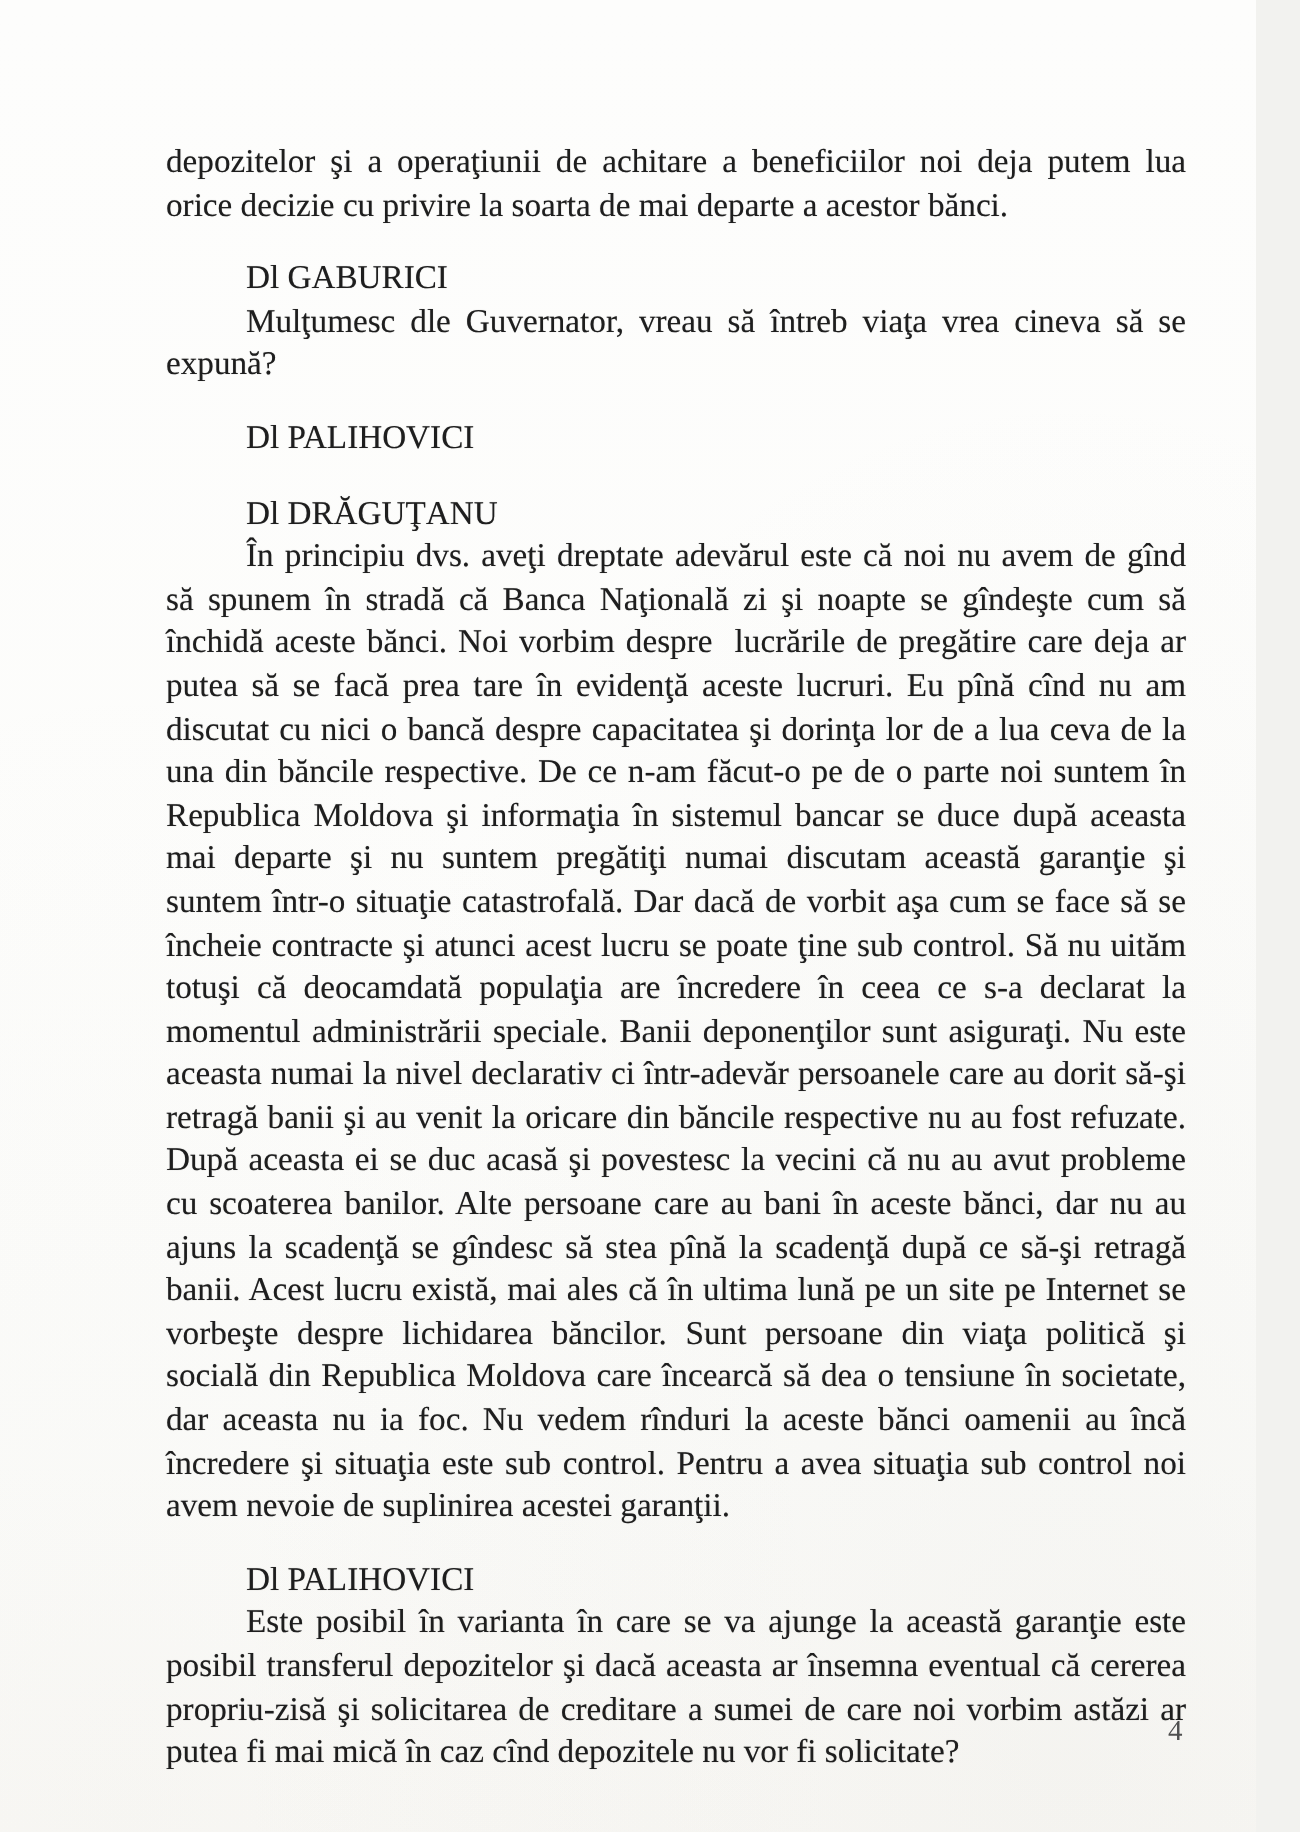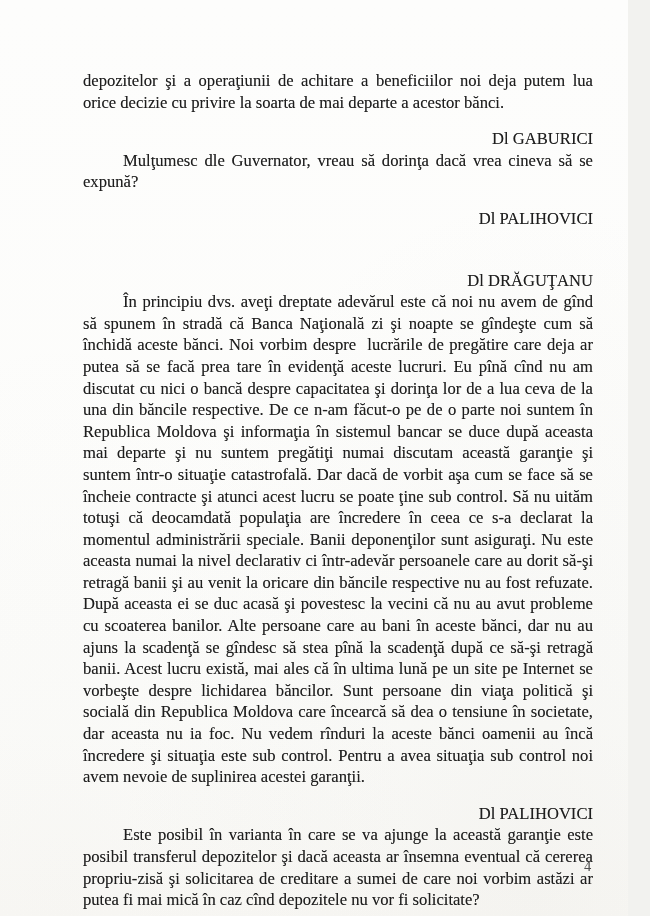--- a/index.html
+++ b/index.html
@@ -31,40 +31,40 @@
     text-shadow: 0 0 0.4px rgba(30,30,30,0.45);
   }
   .para {
     margin: 0;
     text-align: justify;
     white-space: pre-wrap;
   }
   .para.indent { text-indent: 40px; }
   .speaker {
     margin: 15px 0 0 40px;
-    text-align: right;
+    text-align: left;
   }
-  .speaker.gap-large { margin-top: 40px; }
+  .speaker.gap-large { margin-top: 16px; }
   .page-number {
     position: absolute;
     left: 584px;
     top: 858px;
     font-family: "Liberation Serif", "DejaVu Serif", serif;
     font-size: 14.5px;
     color: #4f4f4f;
   }
 </style>
 </head>
 <body>
 
 <div class="page">
   <div class="content" id="blocks">
       <div class="para">depozitelor şi a operaţiunii de achitare a beneficiilor noi deja putem lua orice decizie cu privire la soarta de mai departe a acestor bănci.</div>
       <div class="speaker">Dl GABURICI</div>
-      <div class="para indent">Mulţumesc dle Guvernator, vreau să dorinţa dacă vrea cineva să se expună?</div>
+      <div class="para indent">Mulţumesc dle Guvernator, vreau să întreb viaţa vrea cineva să se expună?</div>
       <div class="speaker">Dl PALIHOVICI</div>
       <div class="speaker gap-large">Dl DRĂGUŢANU</div>
       <div class="para indent">În principiu dvs. aveţi dreptate adevărul este că noi nu avem de gînd să spunem în stradă că Banca Naţională zi şi noapte se gîndeşte cum să închidă aceste bănci. Noi vorbim despre  lucrările de pregătire care deja ar putea să se facă prea tare în evidenţă aceste lucruri. Eu pînă cînd nu am discutat cu nici o bancă despre capacitatea şi dorinţa lor de a lua ceva de la una din băncile respective. De ce n-am făcut-o pe de o parte noi suntem în Republica Moldova şi informaţia în sistemul bancar se duce după aceasta mai departe şi nu suntem pregătiţi numai discutam această garanţie şi suntem într-o situaţie catastrofală. Dar dacă de vorbit aşa cum se face să se încheie contracte şi atunci acest lucru se poate ţine sub control. Să nu uităm totuşi că deocamdată populaţia are încredere în ceea ce s-a declarat la momentul administrării speciale. Banii deponenţilor sunt asiguraţi. Nu este aceasta numai la nivel declarativ ci într-adevăr persoanele care au dorit să-şi retragă banii şi au venit la oricare din băncile respective nu au fost refuzate. După aceasta ei se duc acasă şi povestesc la vecini că nu au avut probleme cu scoaterea banilor. Alte persoane care au bani în aceste bănci, dar nu au ajuns la scadenţă se gîndesc să stea pînă la scadenţă după ce să-şi retragă banii. Acest lucru există, mai ales că în ultima lună pe un site pe Internet se vorbeşte despre lichidarea băncilor. Sunt persoane din viaţa politică şi socială din Republica Moldova care încearcă să dea o tensiune în societate, dar aceasta nu ia foc. Nu vedem rînduri la aceste bănci oamenii au încă încredere şi situaţia este sub control. Pentru a avea situaţia sub control noi avem nevoie de suplinirea acestei garanţii.</div>
       <div class="speaker">Dl PALIHOVICI</div>
       <div class="para indent">Este posibil în varianta în care se va ajunge la această garanţie este posibil transferul depozitelor şi dacă aceasta ar însemna eventual că cererea propriu-zisă şi solicitarea de creditare a sumei de care noi vorbim astăzi ar putea fi mai mică în caz cînd depozitele nu vor fi solicitate?</div>
     </div>
   <div class="page-number">4</div>
 </div>
 
 </body></html>

